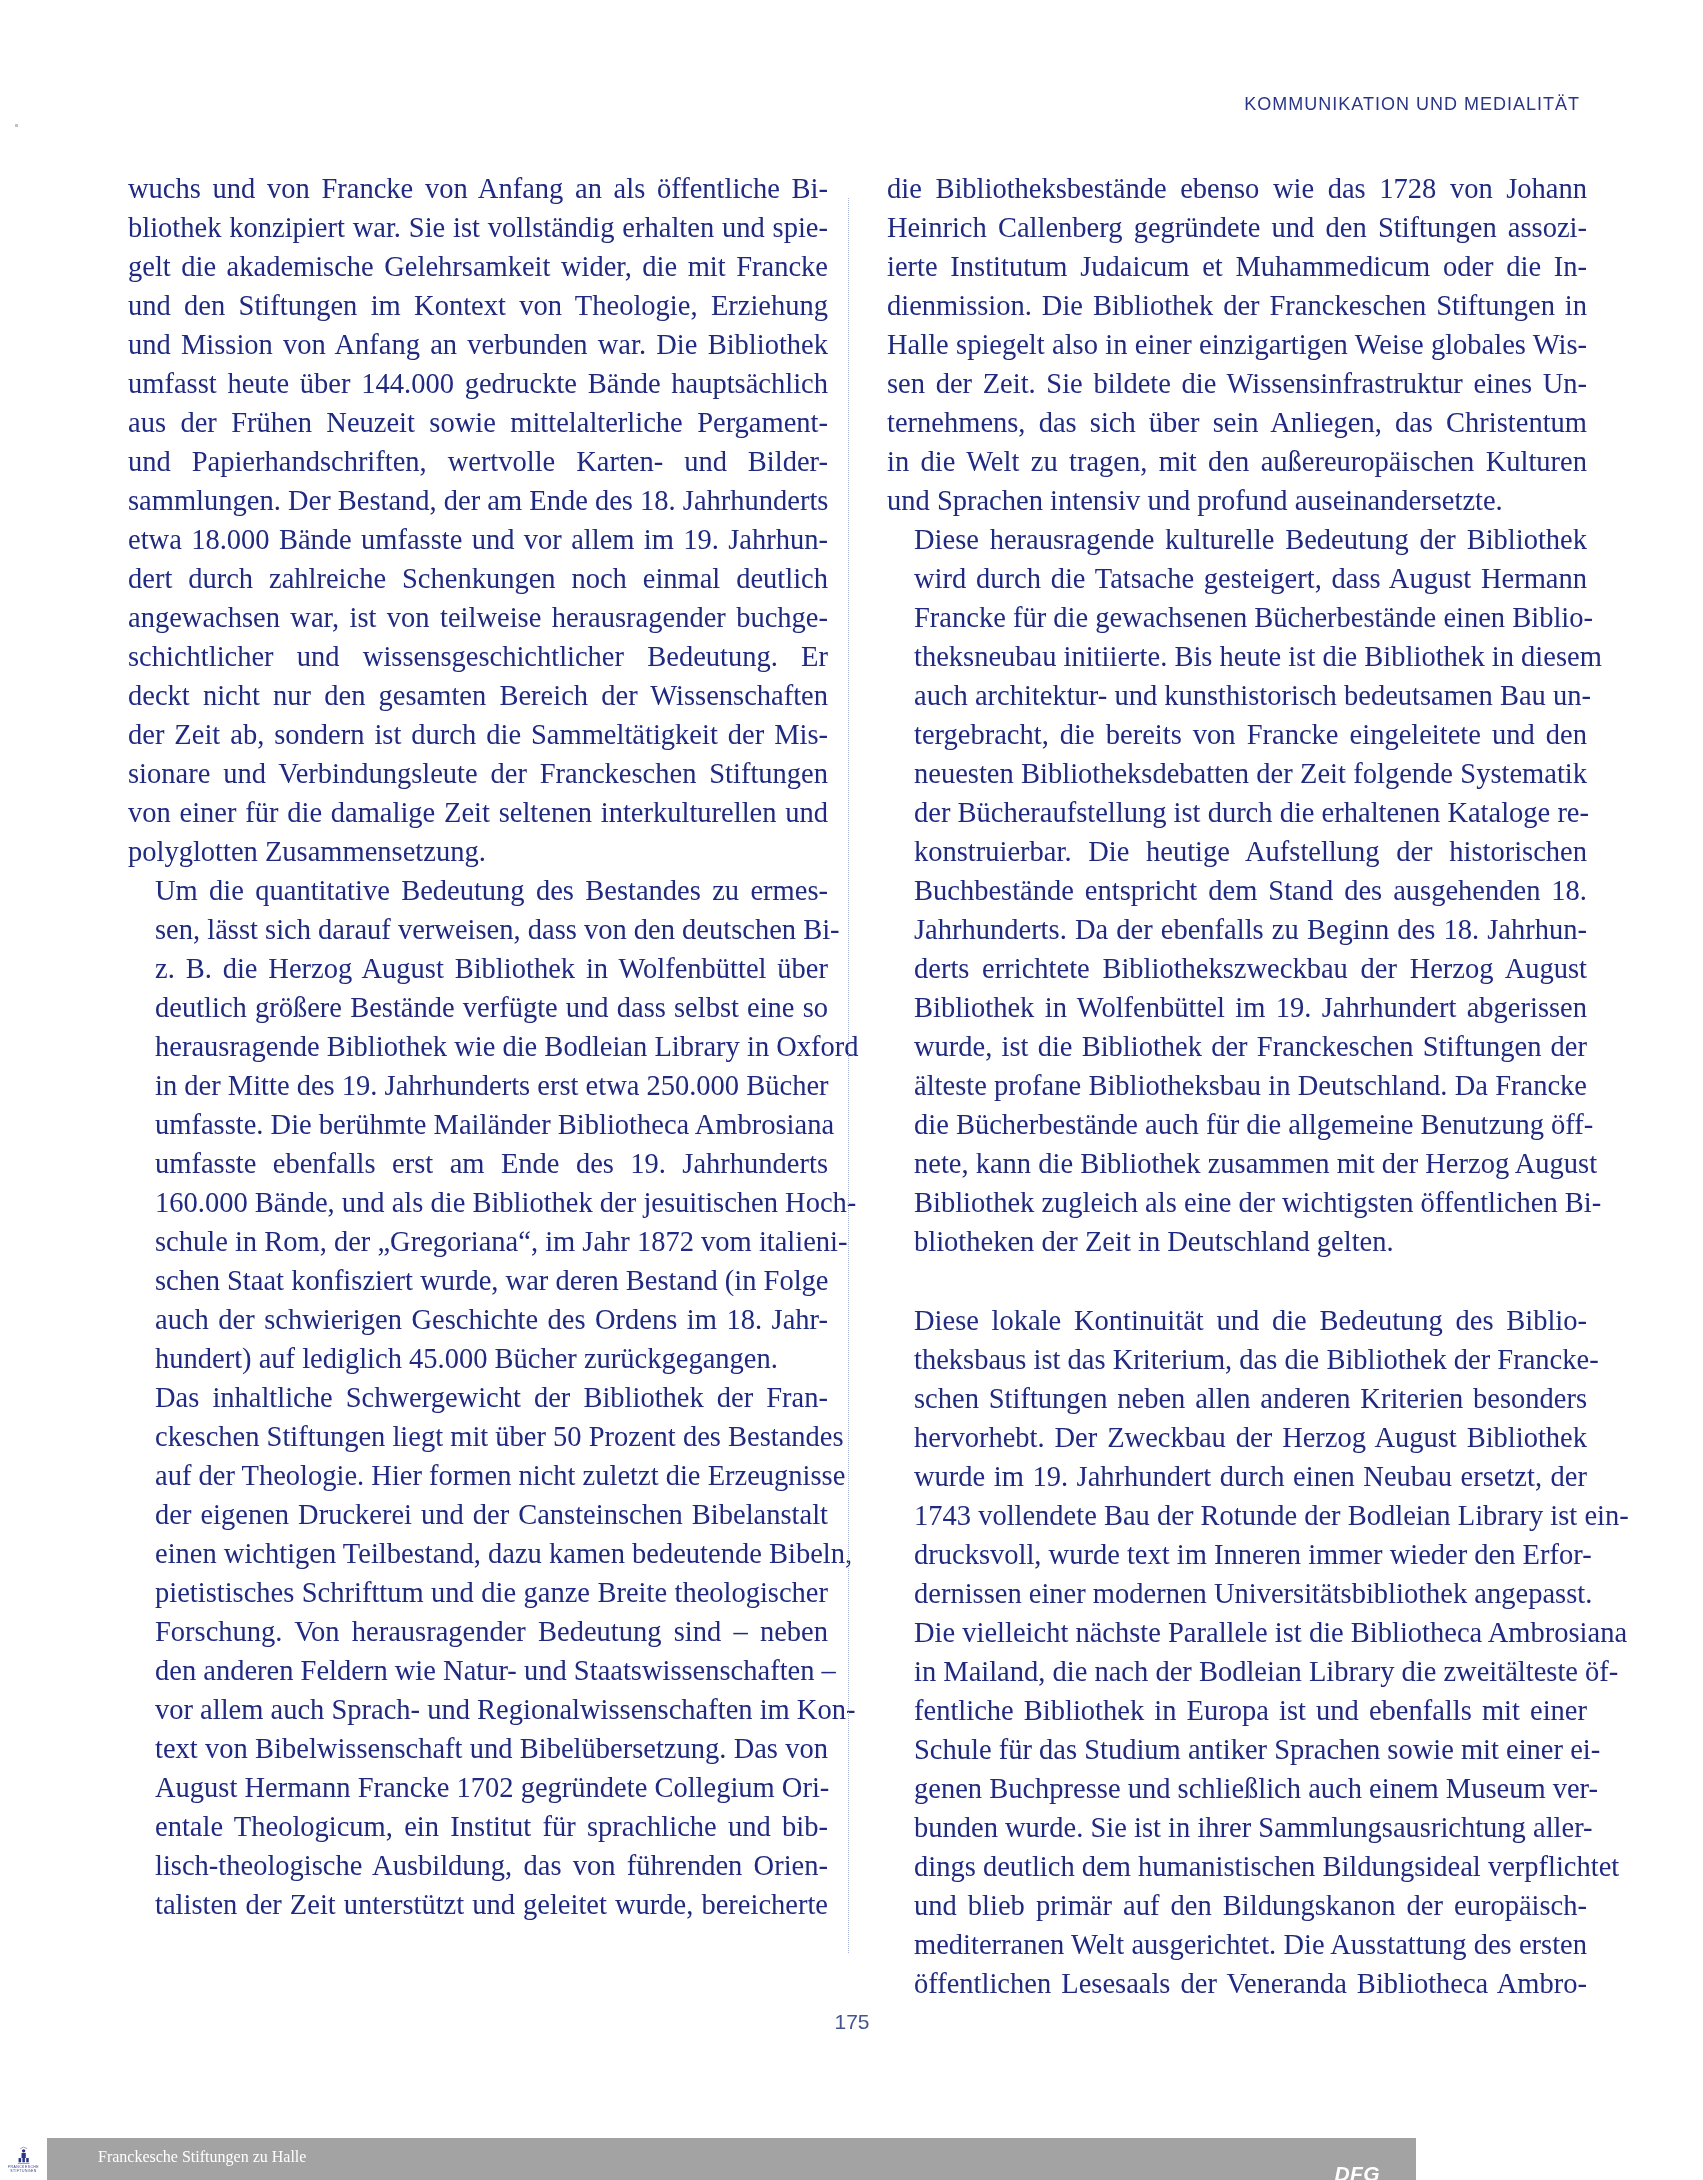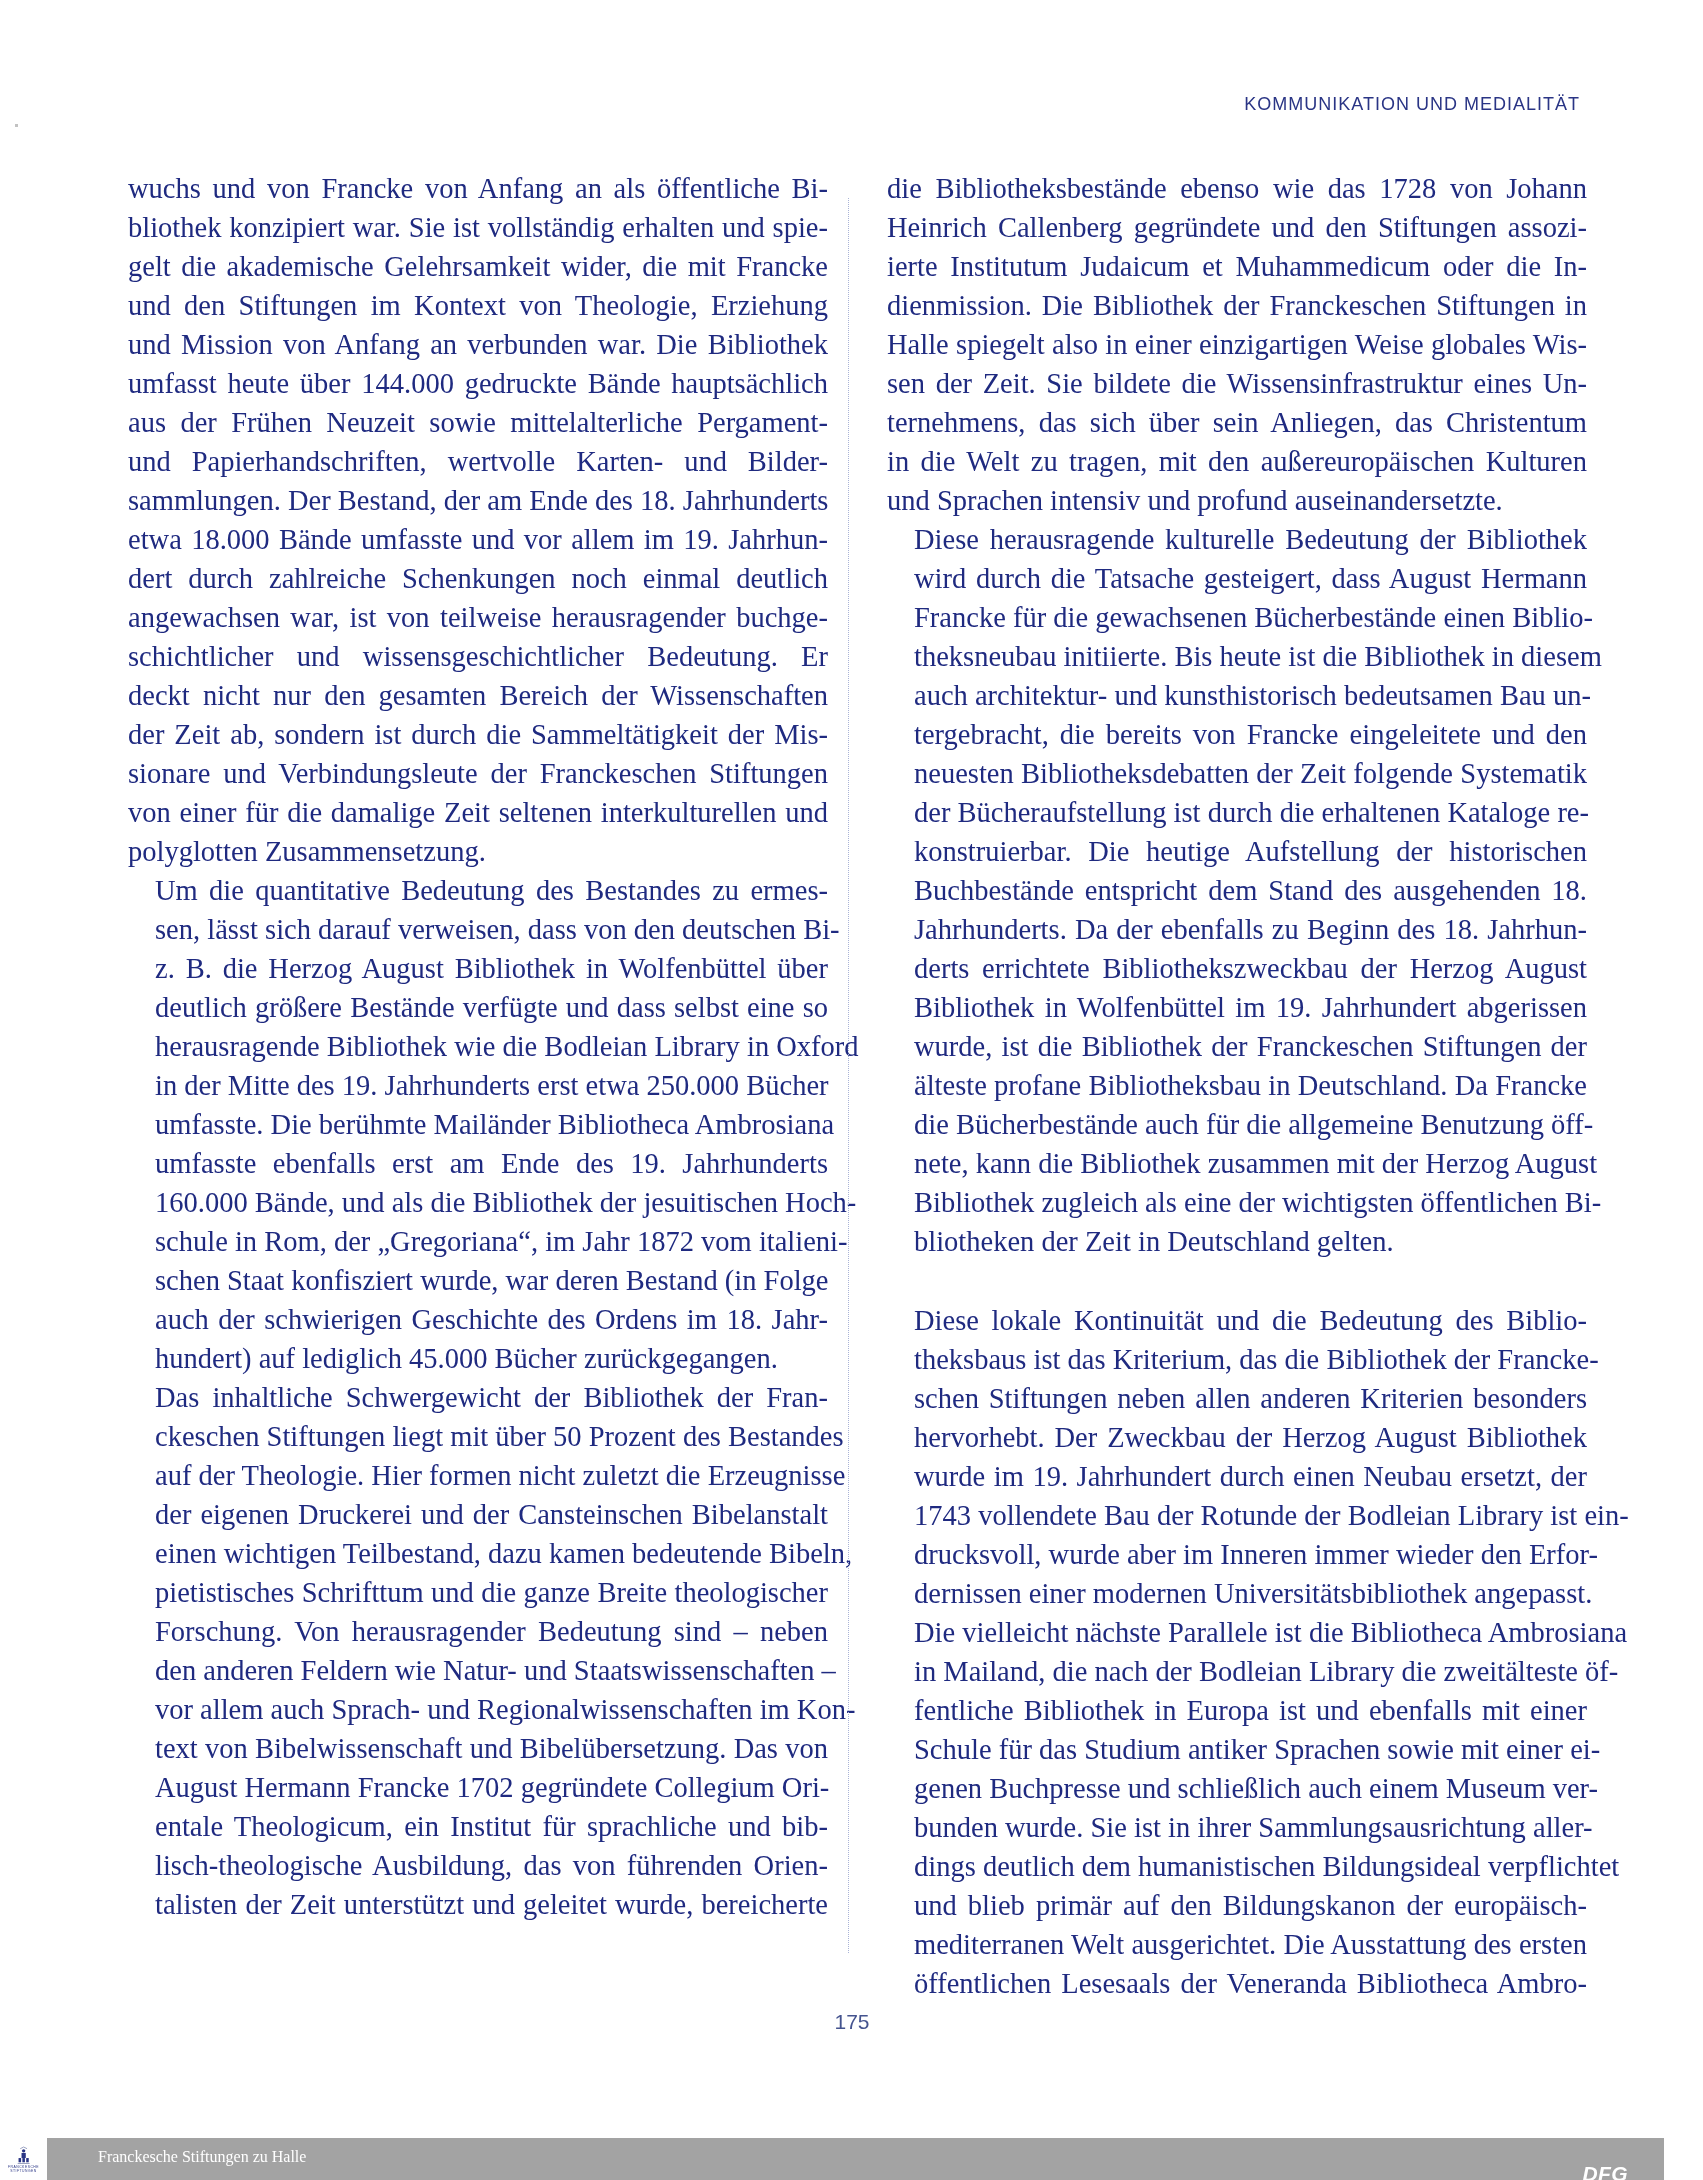--- a/index.html
+++ b/index.html
@@ -26,21 +26,21 @@
   .column-rule {
     position: absolute; left: 848px; top: 198px; width: 0; height: 1755px;
     border-left: 1.7px dotted #a9b3d6;
   }
   .folio {
     position: absolute; top: 1974px; left: 0; width: 1704px; text-align: center;
     font-family: "Liberation Sans", "DejaVu Sans", sans-serif;
     font-size: 21px; color: #45548f; margin-top: 36px;
   }
   .footer-bar {
-    position: absolute; left: 0; top: 2138px; width: 1664px; height: 43px; border-radius: 20px;
+    position: absolute; left: 0; top: 2138px; width: 1416px; height: 43px; border-radius: 20px;
   }
   .footer-logo {
     position: absolute; left: 0; top: 0; width: 47px; height: 43px; background: #ffffff;
     display: flex; flex-direction: column; align-items: center; justify-content: center;
   }
   .footer-logo svg { width: 15.3px; height: 19px; }
   .footer-logo .logo-text {
     font-family: "Liberation Sans", "DejaVu Sans", sans-serif;
     font-size: 3.4px; letter-spacing: 0.5px; color: #2a3585; line-height: 4.3px; text-align: center;
   }
@@ -155,21 +155,21 @@
       <span class="line">Bibliothek zugleich als eine der wichtigsten öffentlichen Bi-</span>
       <span class="line last">bliotheken der Zeit in Deutschland gelten.</span>
     </p>
     <p class="indent">
       <span class="line" style="text-indent: 27px; margin-top: 40px;">Diese lokale Kontinuität und die Bedeutung des Biblio-</span>
       <span class="line">theksbaus ist das Kriterium, das die Bibliothek der Francke-</span>
       <span class="line">schen Stiftungen neben allen anderen Kriterien besonders</span>
       <span class="line">hervorhebt. Der Zweckbau der Herzog August Bibliothek</span>
       <span class="line">wurde im 19. Jahrhundert durch einen Neubau ersetzt, der</span>
       <span class="line">1743 vollendete Bau der Rotunde der Bodleian Library ist ein-</span>
-      <span class="line">drucksvoll, wurde aber im Inneren immer wieder den Erfor-</span>
+      <span class="line">drucksvoll, wurde text im Inneren immer wieder den Erfor-</span>
       <span class="line">dernissen einer modernen Universitätsbibliothek angepasst.</span>
       <span class="line">Die vielleicht nächste Parallele ist die Bibliotheca Ambrosiana</span>
       <span class="line">in Mailand, die nach der Bodleian Library die zweitälteste öf-</span>
       <span class="line">fentliche Bibliothek in Europa ist und ebenfalls mit einer</span>
       <span class="line">Schule für das Studium antiker Sprachen sowie mit einer ei-</span>
       <span class="line">genen Buchpresse und schließlich auch einem Museum ver-</span>
       <span class="line">bunden wurde. Sie ist in ihrer Sammlungsausrichtung aller-</span>
       <span class="line">dings deutlich dem humanistischen Bildungsideal verpflichtet</span>
       <span class="line">und blieb primär auf den Bildungskanon der europäisch-</span>
       <span class="line">mediterranen Welt ausgerichtet. Die Ausstattung des ersten</span>

